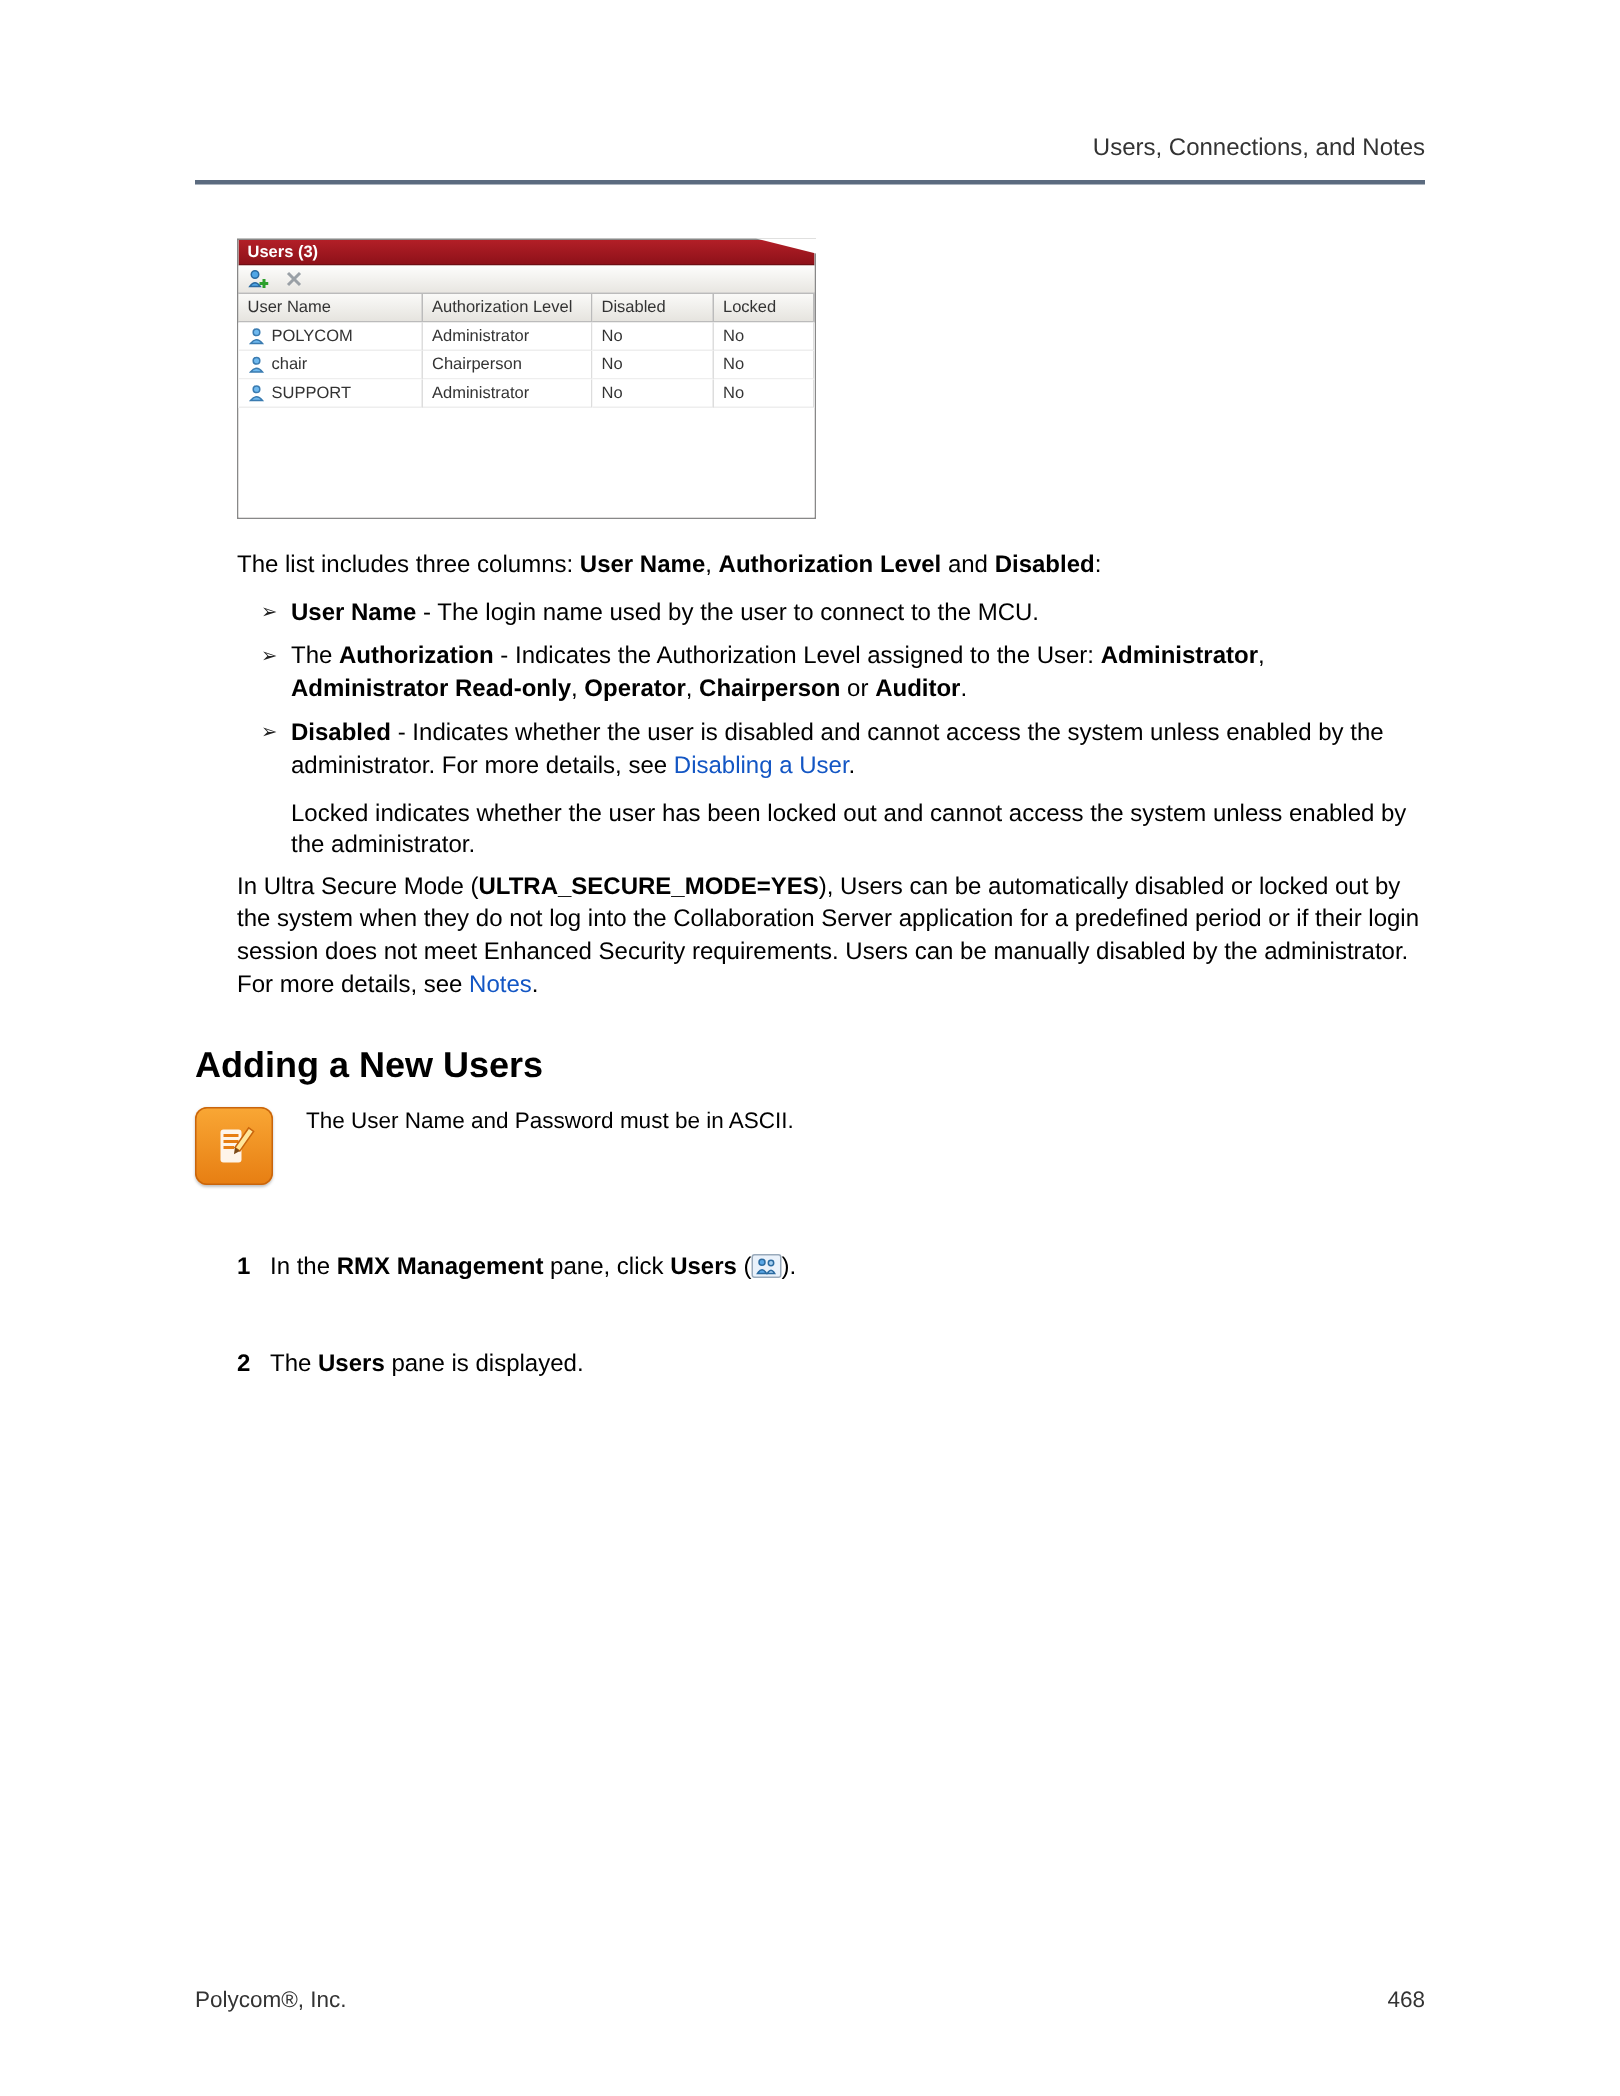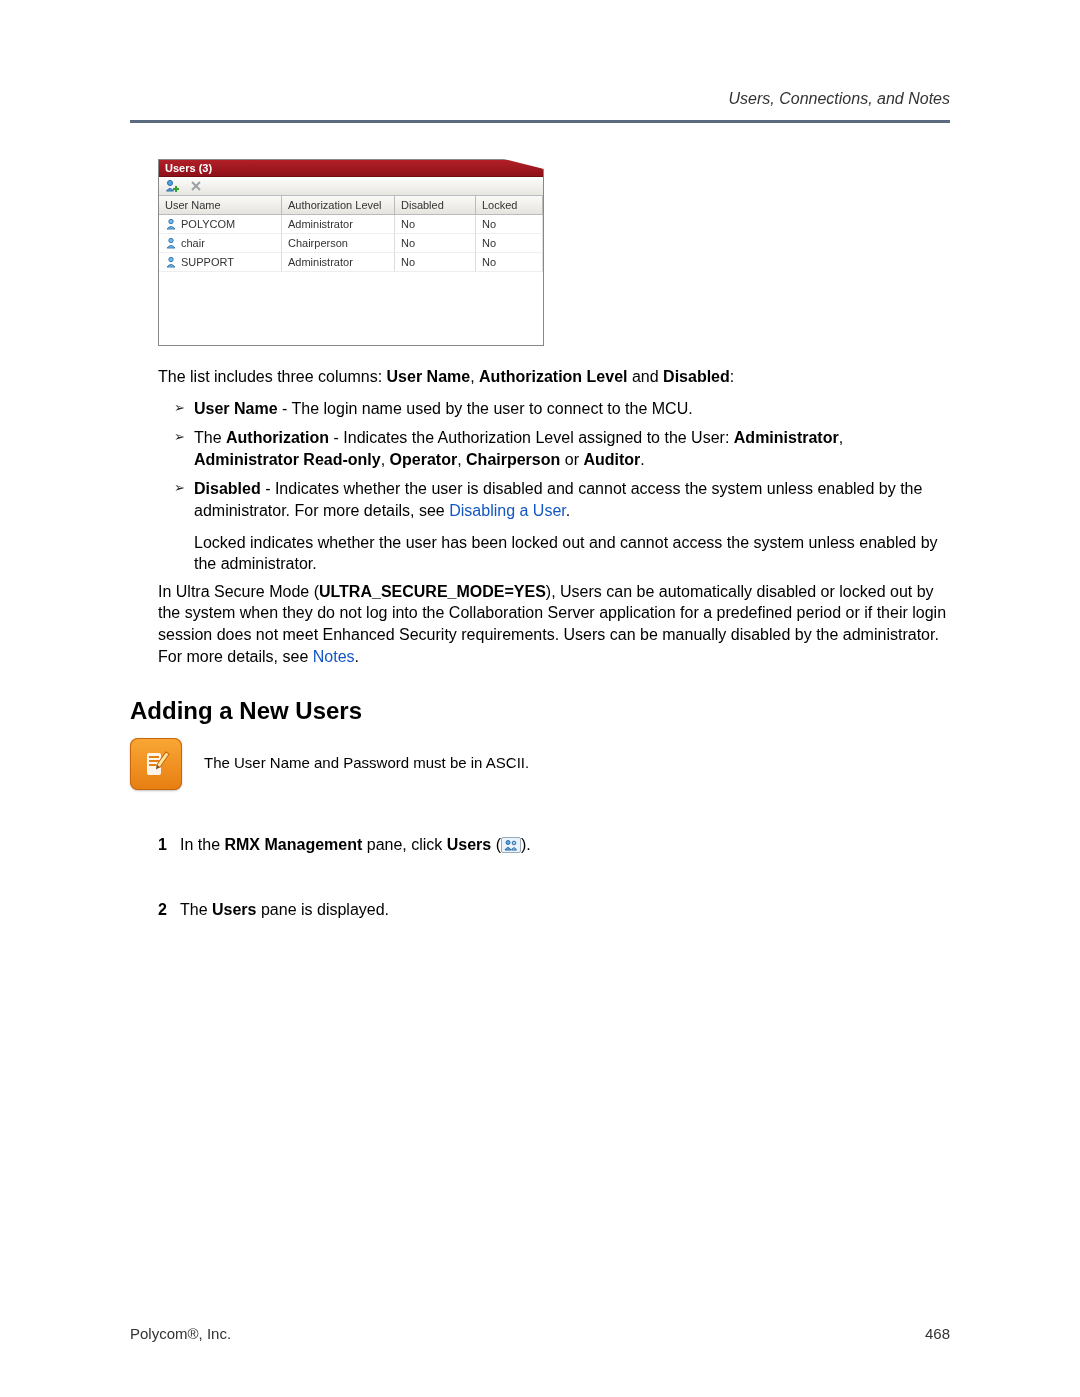--- a/index.html
+++ b/index.html
@@ -14,21 +14,20 @@
     height: 1397px;
     position: relative;
     box-sizing: border-box;
     padding: 90px 130px 0 130px;
   }
   .head-right {
     text-align: right;
     font-size: 16px;
     color: #333;
     margin-bottom: 12px;
-    font-style: italic;
   }
   .hr-top {
     border: none;
     border-top: 3px solid #5b6b7f;
     margin: 0 0 36px 0;
   }
 
   
   .pane {
     width: 384px;
@@ -108,21 +107,21 @@
     content: "\27A2"; 
     position:absolute; left:0; top:1px; font-size:13px; color:#222;
   }
   .sub { margin: 4px 0 6px 64px; }
 
   b { font-weight: bold; }
   a.link { color:#1356c4; text-decoration:none; }
 
   h2.section { font-size: 24px; font-weight:bold; margin: 28px 0 8px 0; }
 
-  .note-row { display:flex; align-items:center; gap:22px; margin: 10px 0 22px 0; }
+  .note-row { display:flex; gap:22px; margin: 10px 0 22px 0; }
   .note-icon {
     width:52px; height:52px; border-radius:8px;
     background: linear-gradient(#f9a735,#e77e12);
     display:flex; align-items:center; justify-content:center;
     box-shadow: inset 0 0 0 1px #c9650c, 0 1px 2px rgba(0,0,0,.25);
   }
   .note-icon svg { display:block; }
   .note-text { font-size:15px; }
 
   h4.subhead { font-size:16px; font-weight:bold; margin: 18px 0 8px 0; }

